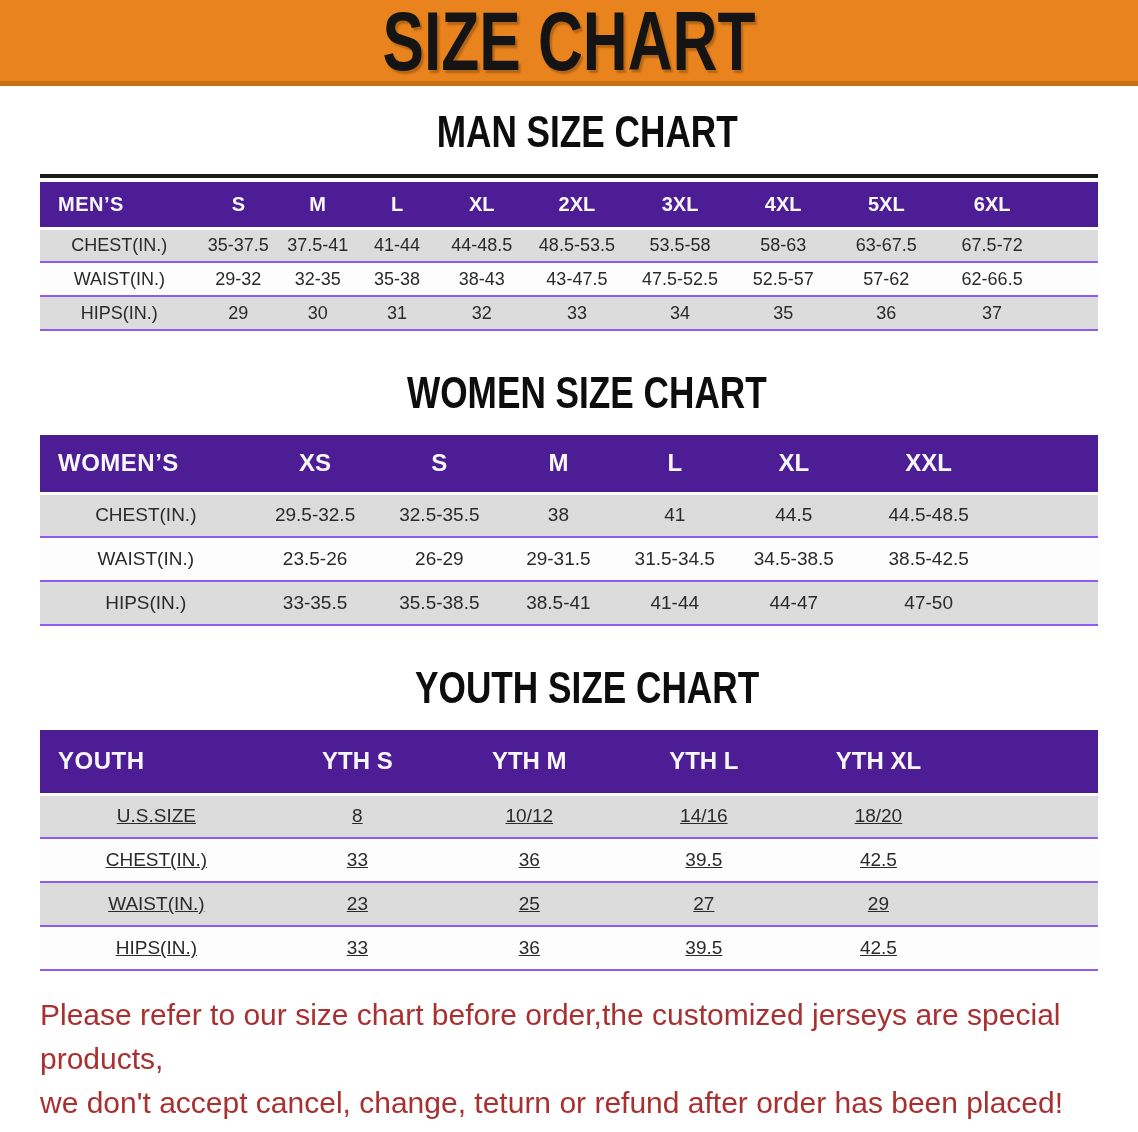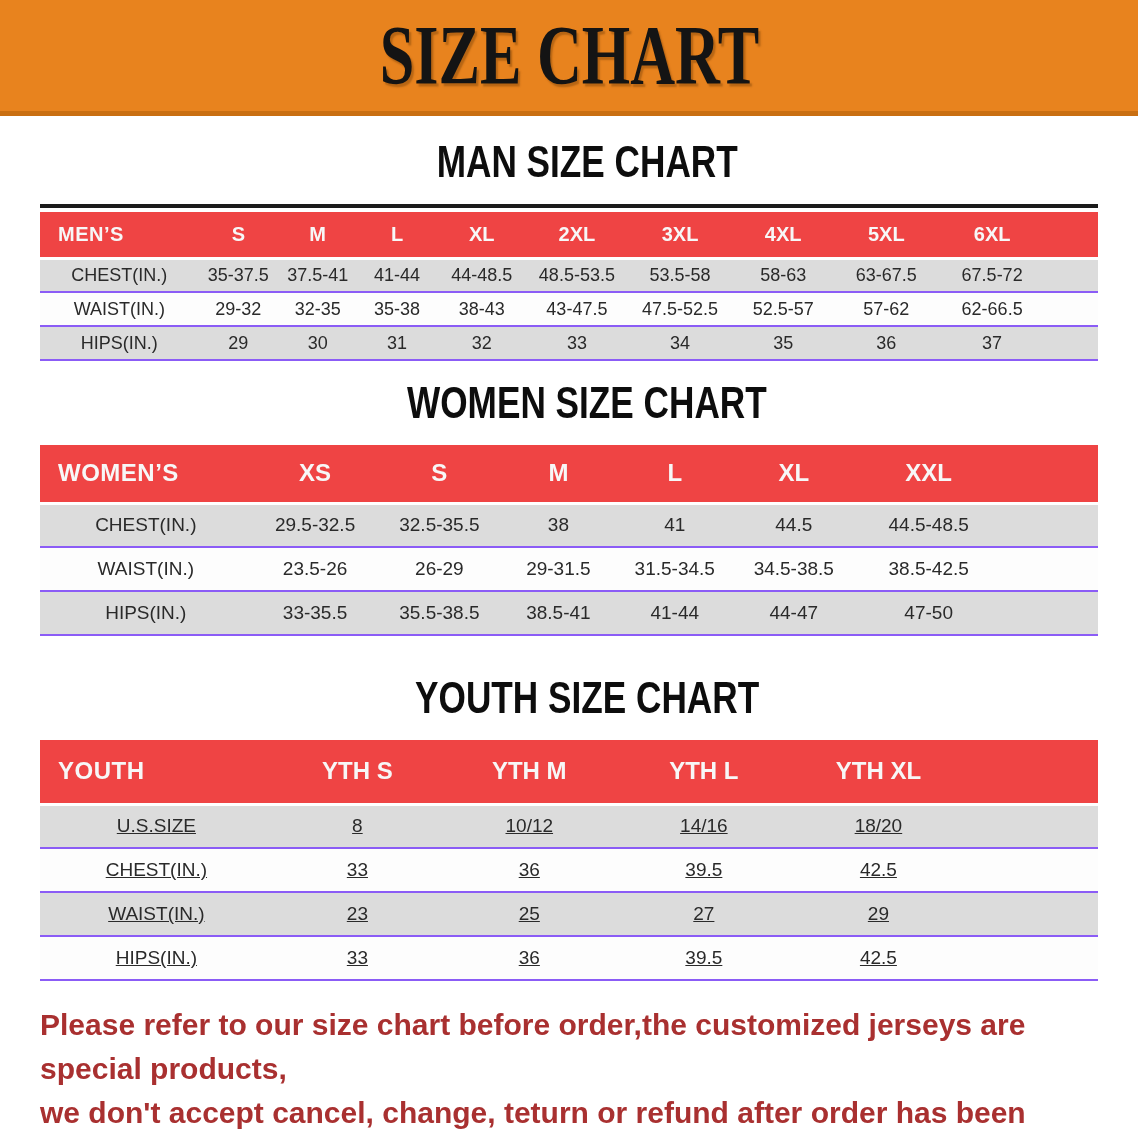--- a/index.html
+++ b/index.html
@@ -4,66 +4,66 @@
 <style>
   * { margin: 0; padding: 0; box-sizing: border-box; }
   body { background: #ffffff; }
   .page {
     width: 1138px; height: 1132px; background: #ffffff; overflow: hidden;
     font-family: "Liberation Sans", "DejaVu Sans", sans-serif;
     position: relative;
   }
   
   .banner {
-    height: 116px; background: #e8831e; border-bottom: 5px solid #c96f12;
-    display: flex; justify-content: center; align-items: center; font-family: Liberation Serif, serif;
+    height: 86px; background: #e8831e; border-bottom: 5px solid #c96f12;
+    display: flex; justify-content: center; align-items: center;
   }
   .banner h1 {
     font-size: 84px; font-weight: bold; color: #141414; line-height: 1;
     transform: scaleX(0.74); transform-origin: center;
     letter-spacing: 0px; white-space: nowrap;
     text-shadow: 3px 3px 2px rgba(90,45,0,0.35);
   }
   
   .section-heading {
     text-align: center; margin-top: 20px; height: 52px;
     display: flex; justify-content: center; align-items: center; padding-left: 36px;
   }
   .section-heading span {
     font-size: 44px; font-weight: bold; color: #0d0d0d; line-height: 1;
     transform: scaleX(0.80); transform-origin: center; white-space: nowrap;
   }
-  .gap-women { margin-top: 16px; }
+  .gap-women { margin-top: 36px; }
   .gap-youth { margin-top: 36px; justify-content: center; }
   
   .table-wrap { width: 1058px; margin: 16px auto 0; }
   .table-wrap.man-wrap { border-top: 4px solid #1b1b1b; padding-top: 4px; }
   .size-table { width: 100%; border-collapse: collapse; table-layout: fixed; border-bottom: 2px solid #c9c9c9; }
   .size-table th, .size-table td { text-align: center; padding: 0; overflow: hidden; white-space: nowrap; }
-  .head-row th { background: #ef4444; color: #f7f7f7; font-weight: bold; border-bottom: 3px solid #ffffff; }
+  .head-row th { background: #4c1d95; color: #f7f7f7; font-weight: bold; border-bottom: 3px solid #ffffff; }
   .corner { text-align: left !important; padding-left: 18px !important; letter-spacing: 0.5px; }
   .row td { color: #2a2a2a; }
   .row.gray td { background: #dcdcdc; }
   .row.white td { background: #fdfdfd; }
   .size-table tbody tr { border-bottom: 2px solid #8b5cf6; }
   
   .man-table .head-row th { height: 46px; font-size: 20px; }
   .man-table .corner { font-size: 28px; }
   .man-table .row td { height: 34px; font-size: 18px; }
   
   .women-table .head-row th { height: 58px; font-size: 24px; }
   .women-table .corner { font-size: 28px; }
   .women-table .row td { height: 44px; font-size: 19px; }
   
   .youth-table .head-row th { height: 64px; font-size: 24px; }
   .youth-table .corner { font-size: 28px; }
   .youth-table .row td { height: 44px; font-size: 19px; text-decoration: underline; }
   
   .disclaimer { margin: 22px 20px 0 40px; color: #a93030; }
-  .disclaimer p { font-size: 30px; line-height: 44px; font-weight: bold; }
+  .disclaimer p { font-size: 30px; line-height: 44px; font-weight: normal; }
 </style>
 </head>
 <body>
 
 <div class="page">
 
   <header class="banner">
     <h1>SIZE CHART</h1>
   </header>
 

